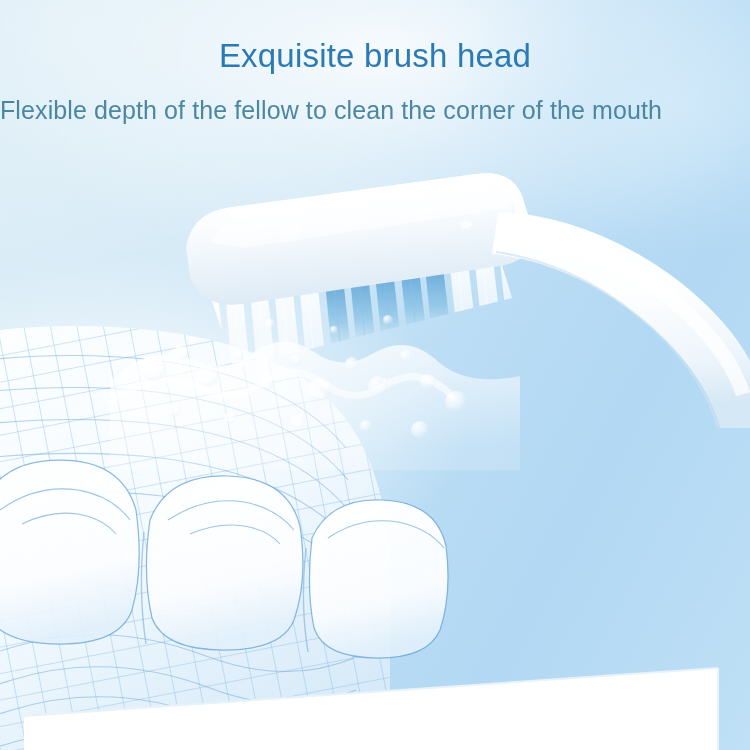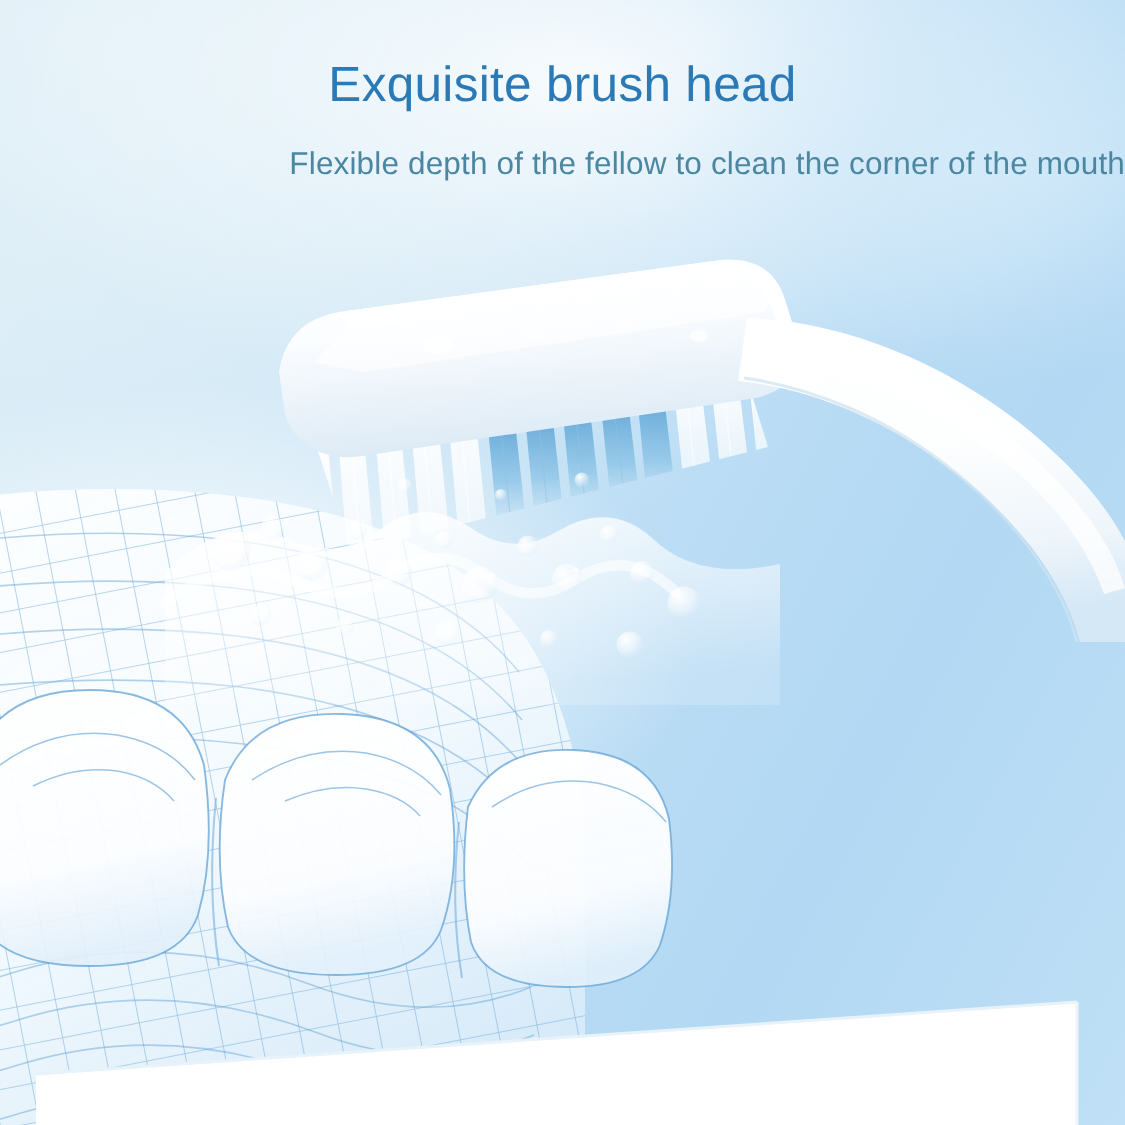--- a/index.html
+++ b/index.html
@@ -59,22 +59,22 @@
     font-size: 33px;
     line-height: 44px;
     letter-spacing: .2px;
     color: #2b7ab5;
     white-space: nowrap;
   }
   .subhead {
     position: absolute;
     left: 0; right: 0;
     top: 95px;
-    text-align: right;
-    font-size: 21px;
+    text-align: left;
+    font-size: 25px;
     line-height: 30px;
     letter-spacing: .1px;
     color: #4c87a2;
     white-space: nowrap;
   }
   .watermark {
     position: absolute;
     left: 0; right: 0;
     top: 162px;
     text-align: center;

